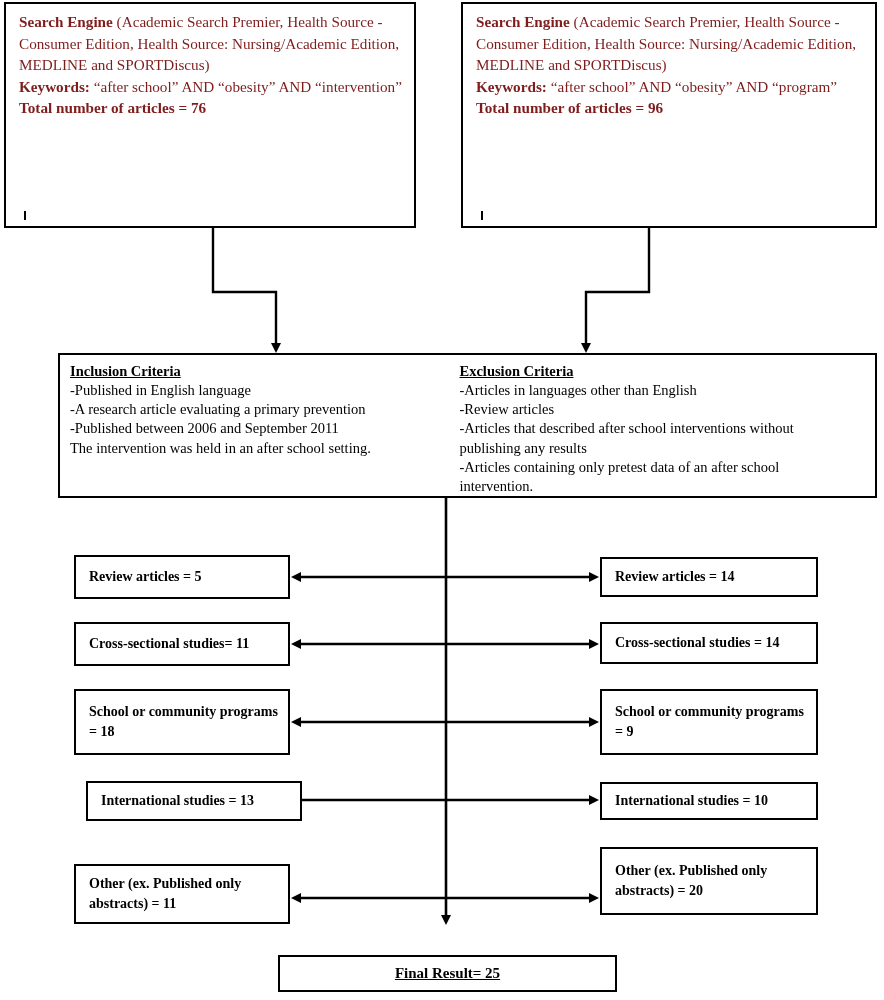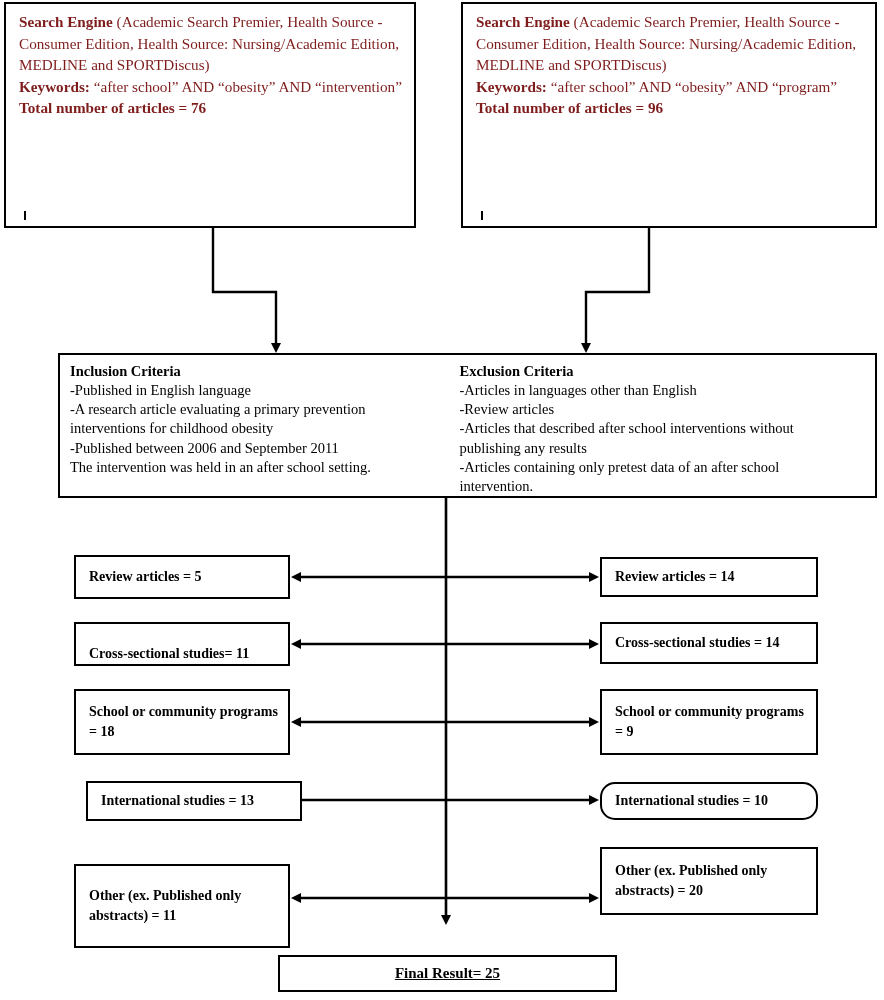--- a/index.html
+++ b/index.html
@@ -54,20 +54,21 @@
   .criteria-cols {
     display: flex;
     padding: 7px 6px 0 10px;
   }
   .crit-col-left  { width: 390px; }
   .crit-col-right { width: 410px; }
   .crit-title {
     font-weight: bold;
     font-size: 14.5px;
     line-height: 1.32;
+    text-decoration: underline;
   }
   .crit-line {
     font-size: 14.5px;
     line-height: 1.32;
   }
 
   
   .cat-box {
     display: flex;
     align-items: center;
@@ -170,69 +171,68 @@
     </div>
     <div class="tickmark"></div>
   </div>
 
   <div class="box" id="criteria-box">
     <div class="criteria-cols">
       <div class="crit-col-left">
         <div class="crit-title">Inclusion Criteria</div>
         <div class="crit-line">-Published in English language</div>
         <div class="crit-line">-A research article evaluating a primary prevention</div>
-        <div class="crit-line">interventions for childhood obesity</div>
         <div class="crit-line">-Published between 2006 and September 2011</div>
         <div class="crit-line">The intervention was held in an after school setting.</div>
       </div>
       <div class="crit-col-right">
         <div class="crit-title">Exclusion Criteria</div>
         <div class="crit-line">-Articles in languages other than English</div>
         <div class="crit-line">-Review articles</div>
         <div class="crit-line">-Articles that described after school interventions without</div>
         <div class="crit-line">publishing any results</div>
         <div class="crit-line">-Articles containing only pretest data of an after school</div>
         <div class="crit-line">intervention.</div>
       </div>
     </div>
   </div>
 
   <div class="box cat-box cat-left" style="top:555px; height:44px;">
     <div class="cat-label">Review articles = 5</div>
   </div>
 
-  <div class="box cat-box cat-left" style="top:622px; height:44px;align-items:flex-end;">
+  <div class="box cat-box cat-left" style="top:622px; height:44px;">
     <div class="cat-label">Cross-sectional studies= 11</div>
   </div>
 
   <div class="box cat-box cat-left" style="top:689px; height:66px;">
     <div class="cat-label">School or community programs = 18</div>
   </div>
 
   <div class="box cat-box cat-left" style="top:781px; height:40px;margin-left:12px;">
     <div class="cat-label">International studies = 13</div>
   </div>
 
-  <div class="box cat-box cat-left" style="top:864px; height:84px;">
+  <div class="box cat-box cat-left" style="top:864px; height:60px;">
     <div class="cat-label">Other (ex. Published only abstracts) = 11</div>
   </div>
 
   <div class="box cat-box cat-right" style="top:557px; height:40px;">
     <div class="cat-label">Review articles = 14</div>
   </div>
 
   <div class="box cat-box cat-right" style="top:622px; height:42px;">
     <div class="cat-label">Cross-sectional studies = 14</div>
   </div>
 
   <div class="box cat-box cat-right" style="top:689px; height:66px;">
     <div class="cat-label">School or community programs = 9</div>
   </div>
 
-  <div class="box cat-box cat-right" style="top:782px; height:38px;border-radius:15px;">
+  <div class="box cat-box cat-right" style="top:782px; height:38px;">
     <div class="cat-label">International studies = 10</div>
   </div>
 
   <div class="box cat-box cat-right" style="top:847px; height:68px;">
     <div class="cat-label">Other (ex. Published only abstracts) = 20</div>
   </div>
 
   <div class="box" id="final-box">
     <span id="final-label">Final Result= 25</span>
   </div>

